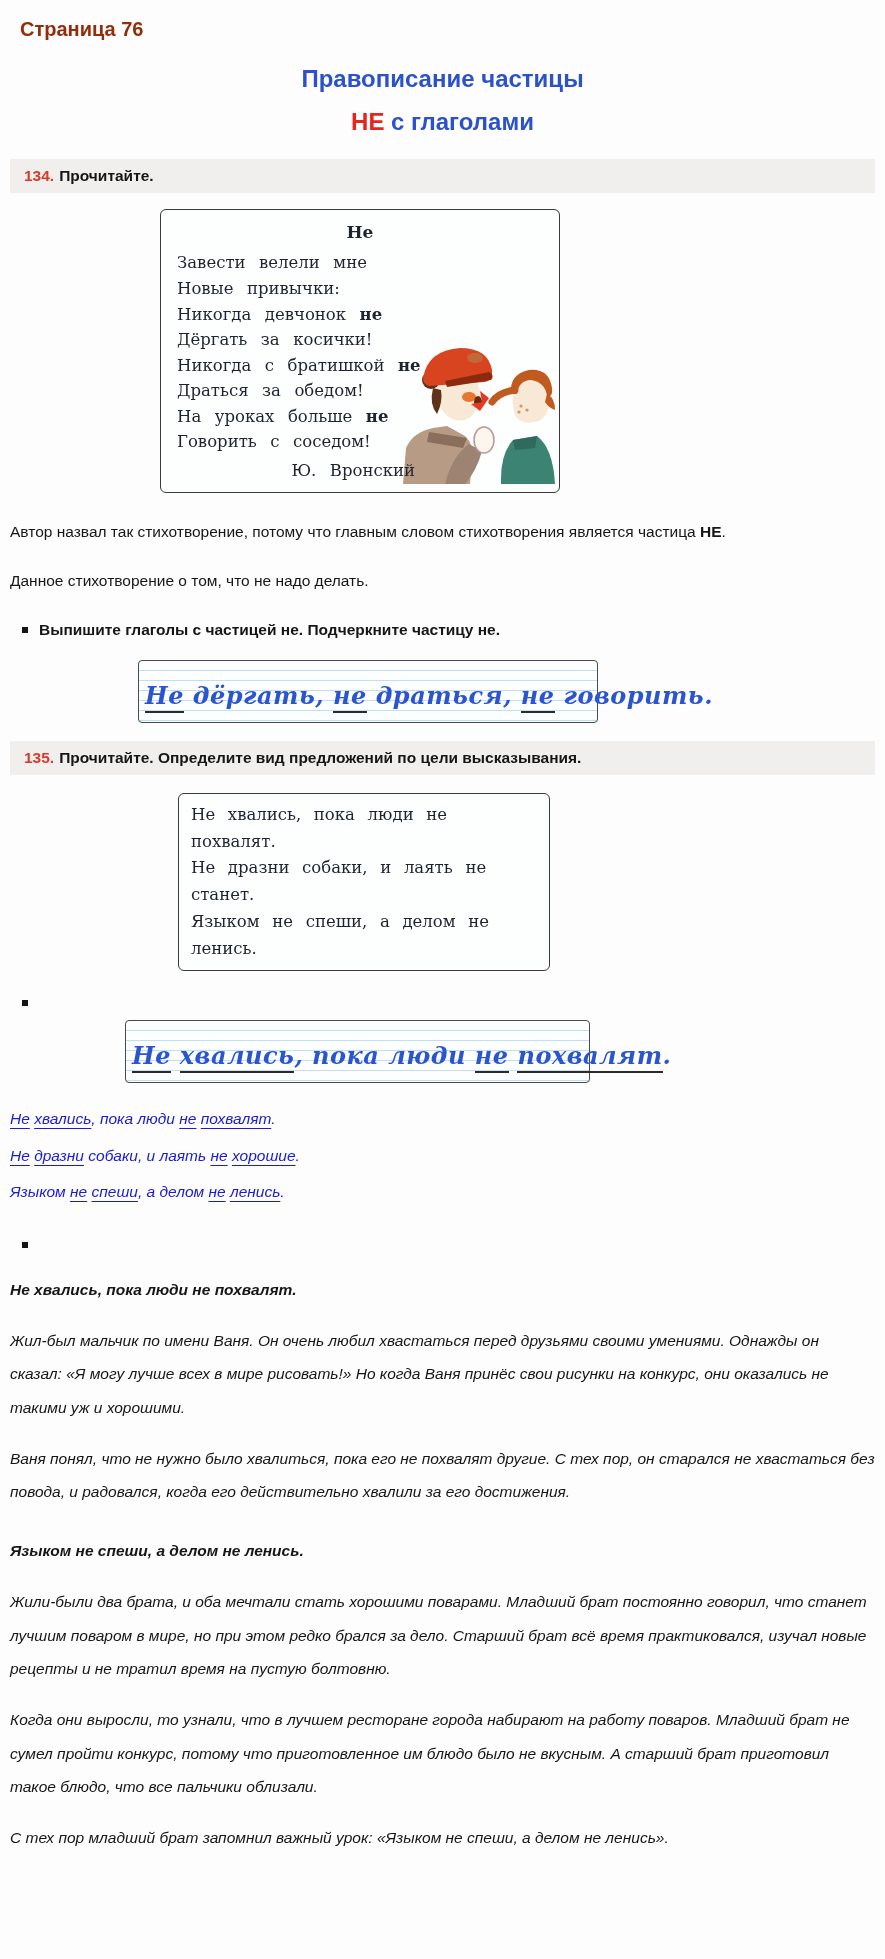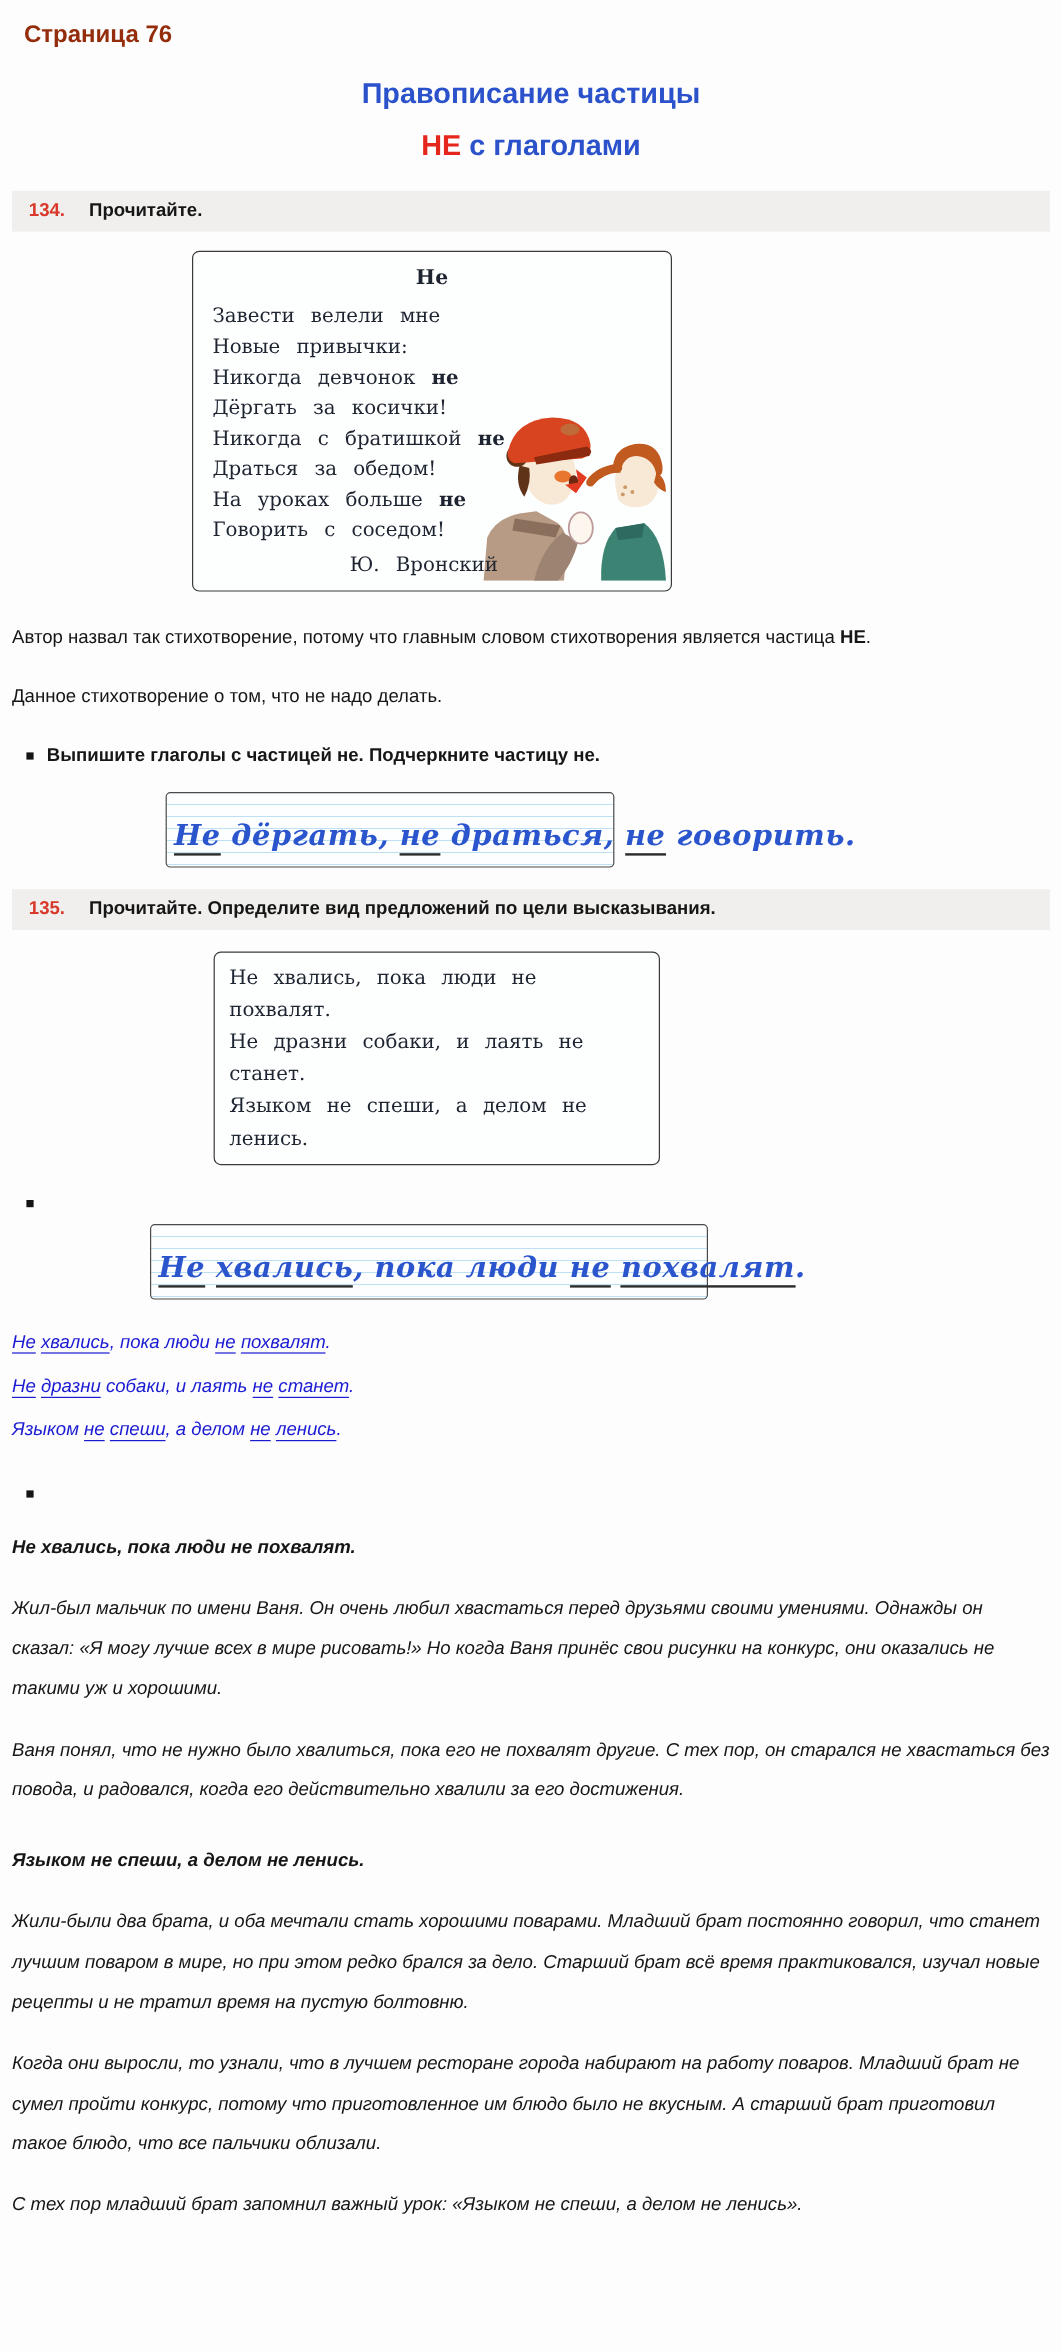--- a/index.html
+++ b/index.html
@@ -5,42 +5,42 @@
   html,body { margin:0; padding:0; background:#fdfdfd; }
   body { font-family:"Liberation Sans", sans-serif; color:#161616; }
   .page { width:885px; box-sizing:border-box; padding:6px 10px 24px; background:#fdfdfd; }
 
   .page-title { color:#942d0b; font-size:20px; font-weight:bold; margin:12px 0 16px 10px; }
 
   .main-heading { text-align:center; color:#2b52cb; font-weight:bold; font-size:24px; line-height:1.8; margin:0 0 10px 0; }
   .main-heading .red { color:#e5261c; }
 
   .ex-bar { background:#f0efed; padding:8px 14px; font-weight:bold; font-size:15.5px; margin:16px 0 10px 0; }
-  .ex-num { color:#d8392a; margin-right:20px; }
+  .ex-num { color:#d8392a; margin-right:5px; }
 
   .book-box { position:relative; border:1px solid #3a3a3a; border-radius:6px; background:#fdfefe;
               font-family:"DejaVu Serif","Liberation Serif",serif; color:#1d2430; }
   .poem-box { width:400px; margin:16px 0 22px 150px; padding:10px 16px 12px; box-sizing:border-box; min-height:200px; }
   .poem-title { text-align:center; font-weight:bold; font-size:17px; margin:2px 0 8px 0; }
   .poem-line { font-size:16.5px; line-height:1.55; word-spacing:0.5em; white-space:pre-wrap; position:relative; z-index:1; }
   .poem-author { font-size:16.5px; text-align:right; padding-right:128px; margin-top:6px; word-spacing:0.5em; position:relative; z-index:1; }
   .b { font-weight:bold; }
 
   .children-art { position:absolute; right:2px; bottom:8px; z-index:0; }
 
   .bullet-item { display:flex; gap:11px; align-items:flex-start; padding-left:12px; margin:16px 0 10px 0; }
   .bullet-sq { width:6px; height:6px; background:#141414; flex:none; margin-top:13px; }
   .bullet-text { font-weight:bold; font-size:15.5px; line-height:2.1; }
 
   .para { font-size:15.5px; line-height:2.15; margin:16px 0; white-space:pre-wrap; }
 
   .hand-box { border:1px solid #4a4a4a; border-radius:4px; box-sizing:border-box; text-align:center;
               background:repeating-linear-gradient(to bottom, #fdfeff 0px, #fdfeff 9px, #bfe0f2 9px, #bfe0f2 10px);
               padding:20px 6px 12px; margin:14px 0 18px 0; }
-  .hand-box-1 { width:374px; margin-left:128px; }
+  .hand-box-1 { width:460px; margin-left:128px; }
   .hand-box-2 { width:465px; margin-left:115px; }
   .hand-text { font-family:"DejaVu Serif", serif; font-style:italic; font-weight:bold; color:#2b55cc;
                font-size:24px; letter-spacing:0.5px; white-space:nowrap; }
   .hand-text .u { border-bottom:2px solid #2b2b2b; padding-bottom:1px; }
 
   .proverb-box { width:372px; margin:18px 0 16px 168px; padding:8px 12px; box-sizing:border-box; }
   .proverb-line { font-size:16.5px; line-height:1.62; word-spacing:0.45em; }
 
   .blue-answers { margin:14px 0 18px 0; }
   .blue-line { color:#1b1bd3; font-style:italic; font-size:15.5px; line-height:2.35; white-space:pre-wrap; }
@@ -137,21 +137,21 @@
   <div class="bullet-item">
     <span class="bullet-sq"></span>
   </div>
 
   <div class="hand-box hand-box-2">
     <span class="hand-text"><span class="u">Не</span><span> </span><span class="u">хвались</span><span>, пока люди </span><span class="u">не</span><span> </span><span class="u">похвалят</span><span>.</span></span>
   </div>
 
   <div class="blue-answers">
       <div class="blue-line"><span class="u">Не</span><span> </span><span class="u">хвались</span><span>, пока люди </span><span class="u">не</span><span> </span><span class="u">похвалят</span><span>.</span></div>
-      <div class="blue-line"><span class="u">Не</span><span> </span><span class="u">дразни</span><span> собаки, и лаять </span><span class="u">не</span><span> </span><span class="u">станет</span><span>.</span></div>
+      <div class="blue-line"><span class="u">Не</span><span> </span><span class="u">дразни</span><span> собаки, и лаять </span><span class="u">не</span><span> </span><span class="u">хорошие</span><span>.</span></div>
       <div class="blue-line"><span>Языком </span><span class="u">не</span><span> </span><span class="u">спеши</span><span>, а делом </span><span class="u">не</span><span> </span><span class="u">ленись</span><span>.</span></div>
     </div>
 
   <div class="bullet-item">
     <span class="bullet-sq"></span>
   </div>
 
   <div class="story">
       <div class="story-title">Не хвались, пока люди не похвалят.</div>
       <div class="story-p">Жил-был мальчик по имени Ваня. Он очень любил хвастаться перед друзьями своими умениями. Однажды он сказал: «Я могу лучше всех в мире рисовать!» Но когда Ваня принёс свои рисунки на конкурс, они оказались не такими уж и хорошими.</div>

